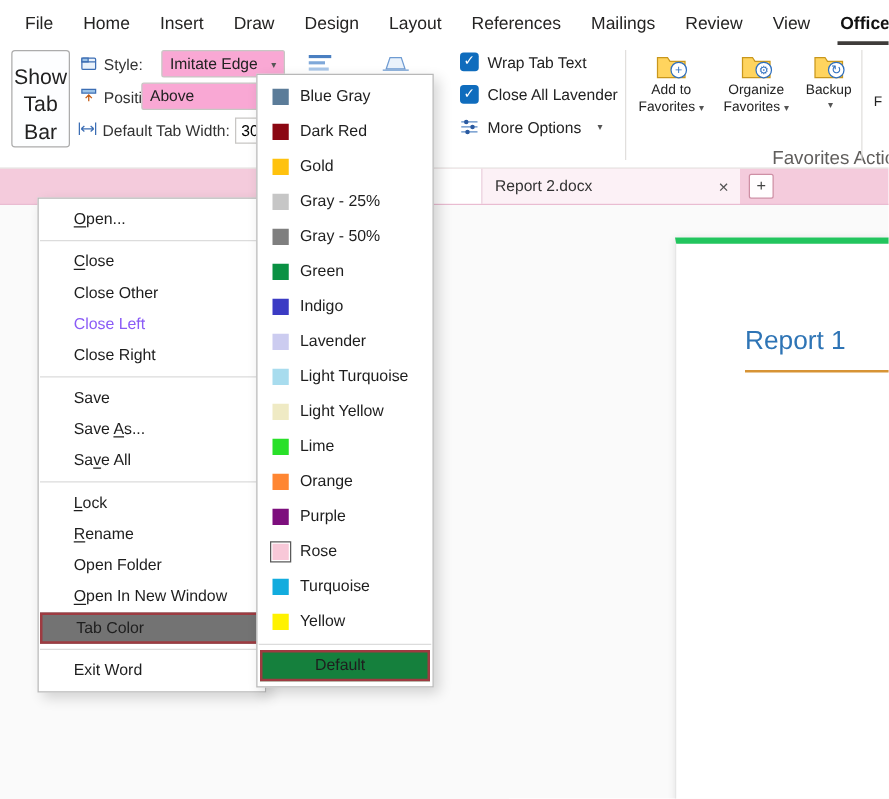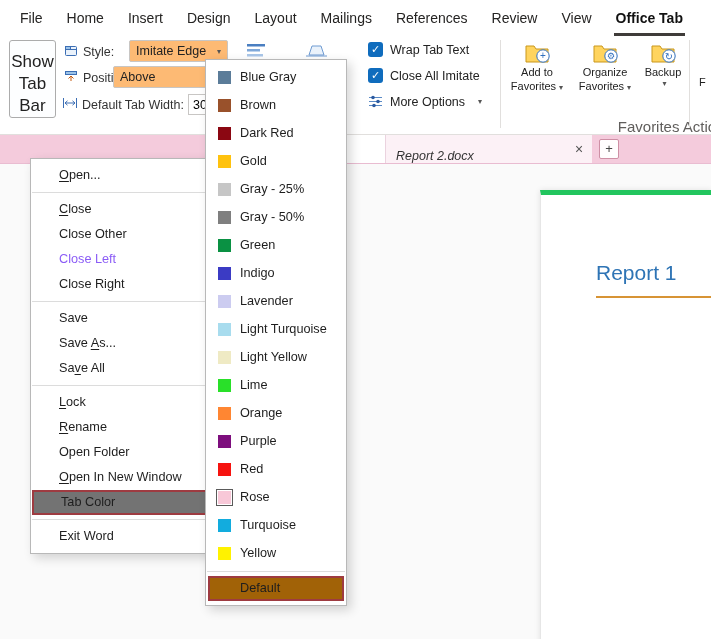--- a/index.html
+++ b/index.html
@@ -16,40 +16,40 @@
 
   
   .ribbon { position:absolute; top:36px; left:0; right:0; height:98px; background:#fff;
             border-bottom:1px solid #E1DFDD; }
   .abs { position:absolute; }
   .stb-btn { left:9px; top:4px; width:47px; height:78px; border:1px solid #ACACAC; border-radius:3px;
              background:#FDFEFF; display:flex; flex-direction:column; align-items:center;
              padding-top:6px; box-sizing:border-box; }
   .stb-label { font-size:17px; line-height:1.3; text-align:center; margin-top:4px; color:#222; }
   .field-label { font-size:12.5px; color:#333; white-space:nowrap; }
-  .dropdown { height:22px; border:1px solid #C8C6C4; border-radius:2px; background:#fdba74;
+  .dropdown { height:22px; border:1px solid #C8C6C4; border-radius:2px; background:#f9a8d4;
               font-size:12.5px; display:flex; align-items:center; justify-content:space-between;
               padding:0 6px; box-sizing:border-box; }
   .chev { font-size:8px; color:#555; margin-left:6px; }
   .num-input { height:21px; width:44px; border:1px solid #C8C6C4; font-size:12.5px; padding:0 4px;
                box-sizing:border-box; font-family:inherit; background:#fff; }
   .cb-row { display:flex; align-items:center; gap:7px; font-size:12.5px; white-space:nowrap; }
   .cb { width:15px; height:15px; background:var(--accent-blue,#0F6CBD); border-radius:3px; color:#fff;
         font-size:11px; line-height:15px; text-align:center; flex:none; }
   .vsep { top:4px; height:88px; width:1px; background:#E1DFDD; }
   .fav-btn { top:2px; display:flex; flex-direction:column; align-items:center; font-size:11px;
              line-height:1.3; text-align:center; padding-top:3px; color:#222; }
   .fav-chev { font-size:8px; color:#555; margin-left:3px; }
   .group-label { font-size:15px; color:#605E5C; text-align:right; white-space:nowrap;margin-left:44px; }
 
   
   .tabbar { position:absolute; top:135px; left:0; right:0; height:29px;
             background:var(--tabbar-bg,#F4CBDC); border-bottom:1px solid #E9BCD1; box-sizing:border-box; }
-  .tab { position:absolute; top:0; height:28px; display:flex; align-items:flex-end; font-size:12.5px;
-         color:#333; box-sizing:border-box;font-style:italic; }
+  .tab { position:absolute; top:0; height:28px; display:flex; align-items:center; font-size:12.5px;
+         color:#333; box-sizing:border-box; }
   .tab1 { left:222px; width:163px; background:#FFFFFF; padding-left:12px; }
   .tab2 { left:385px; width:207px; background:#FCF1F6; padding-left:10px; border-left:1px solid #EBD3DF; }
   .tab-close { position:absolute; right:9px; top:50%; transform:translateY(-50%); font-size:14px; color:#555; }
   .newtab { position:absolute; left:599px; top:4px; width:20px; height:20px; border:1px solid #CE8FA5;
             background:#FFFDFE; border-radius:2px; font-size:13px; line-height:18px; text-align:center;
             color:#444; box-sizing:border-box; }
 
   
   .docarea { position:absolute; top:164px; left:0; right:0; bottom:0; background:#FAFAFA; }
   .page { position:absolute; left:540px; top:26px; width:171px; height:449px; background:#fff;
@@ -69,36 +69,37 @@
                          line-height:21px; }
   .cm-sep { height:1px; background:#DCDCDC; margin:4px 1px; }
   u { text-decoration:underline; text-underline-offset:2px; }
 
   .color-menu { left:205px; top:59px; width:142px; padding:3px 0; z-index:40; }
   .color-item { height:28px; display:flex; align-items:center; padding-left:12px; gap:9px;
                 font-size:12.7px; color:#1E1E1E; }
   .swatch { width:13px; height:13px; flex:none; }
   .swatch.sel { outline:1px solid #5A5A5A; outline-offset:1px; }
   .default-item { margin:2px 2px 1px; border:2px solid var(--highlight-border,#9E3B41); height:25px;
-                  line-height:21px; padding-left:30px; font-size:12.7px; box-sizing:border-box;
-                  background:#a16207; color:#1E1E1E; }
+                  line-height:21px; padding-left:42px; font-size:12.7px; box-sizing:border-box;
+                  background:#15803d; color:#1E1E1E; }
 </style>
 </head>
 <body>
 
 <div class="app">
 
   <header class="menubar">
       <div class="mb-item">File</div>
       <div class="mb-item">Home</div>
       <div class="mb-item">Insert</div>
+      <div class="mb-item">Draw</div>
       <div class="mb-item">Design</div>
       <div class="mb-item">Layout</div>
+      <div class="mb-item">References</div>
       <div class="mb-item">Mailings</div>
-      <div class="mb-item">References</div>
       <div class="mb-item">Review</div>
       <div class="mb-item">View</div>
       <div class="mb-item active">Office Tab</div>
     </header>
 
   <section class="ribbon">
 
     <div class="abs stb-btn">
       <svg width="28" height="30" viewBox="0 0 28 30">
         <rect x="4.5" y="6.5" width="19" height="21" rx="1" fill="#fff" stroke="#2B5AA0"></rect>
@@ -146,21 +147,21 @@
     </svg>
     <span class="abs field-label" style="left:82px;top:62px">Default Tab Width:</span>
     <input class="abs num-input" style="left: 188px; top: 58px;" readonly="" value="30">
 
     <div class="abs cb-row" style="left:368px;top:6px">
       <span class="cb">✓</span>
       <span>Wrap Tab Text</span>
     </div>
     <div class="abs cb-row" style="left:368px;top:32px">
       <span class="cb">✓</span>
-      <span>Close All Imitate</span>
+      <span>Close All Lavender</span>
     </div>
     <div class="abs cb-row" style="left:368px;top:58px">
       <svg width="15" height="15" viewBox="0 0 15 15">
         <line x1="1" y1="3.5" x2="14" y2="3.5" stroke="#5A8AC6"></line>
         <line x1="1" y1="7.5" x2="14" y2="7.5" stroke="#5A8AC6"></line>
         <line x1="1" y1="11.5" x2="14" y2="11.5" stroke="#5A8AC6"></line>
         <circle cx="5" cy="3.5" r="1.8" fill="#2B5AA0"></circle>
         <circle cx="10" cy="7.5" r="1.8" fill="#2B5AA0"></circle>
         <circle cx="6" cy="11.5" r="1.8" fill="#2B5AA0"></circle>
       </svg>
@@ -246,24 +247,20 @@
       <div class="cm-item">Exit Word</div>
     </div>
 
   <div class="menu color-menu">
     <div>
         <div class="color-item">
           <span class="swatch" style="background: rgb(91, 124, 153);"></span>
           <span>Blue Gray</span>
         </div>
         <div class="color-item">
-          <span class="swatch" style="background: rgb(153, 81, 43);"></span>
-          <span>Brown</span>
-        </div>
-        <div class="color-item">
           <span class="swatch" style="background: rgb(139, 7, 18);"></span>
           <span>Dark Red</span>
         </div>
         <div class="color-item">
           <span class="swatch" style="background: rgb(255, 194, 14);"></span>
           <span>Gold</span>
         </div>
         <div class="color-item">
           <span class="swatch" style="background: rgb(198, 198, 198);"></span>
           <span>Gray - 25%</span>
@@ -296,24 +293,20 @@
           <span class="swatch" style="background: rgb(41, 224, 41);"></span>
           <span>Lime</span>
         </div>
         <div class="color-item">
           <span class="swatch" style="background: rgb(255, 134, 50);"></span>
           <span>Orange</span>
         </div>
         <div class="color-item">
           <span class="swatch" style="background: rgb(125, 14, 125);"></span>
           <span>Purple</span>
-        </div>
-        <div class="color-item">
-          <span class="swatch" style="background: rgb(246, 19, 15);"></span>
-          <span>Red</span>
         </div>
         <div class="color-item">
           <span class="swatch sel" style="background: rgb(248, 200, 216);"></span>
           <span>Rose</span>
         </div>
         <div class="color-item">
           <span class="swatch" style="background: rgb(18, 172, 222);"></span>
           <span>Turquoise</span>
         </div>
         <div class="color-item">

